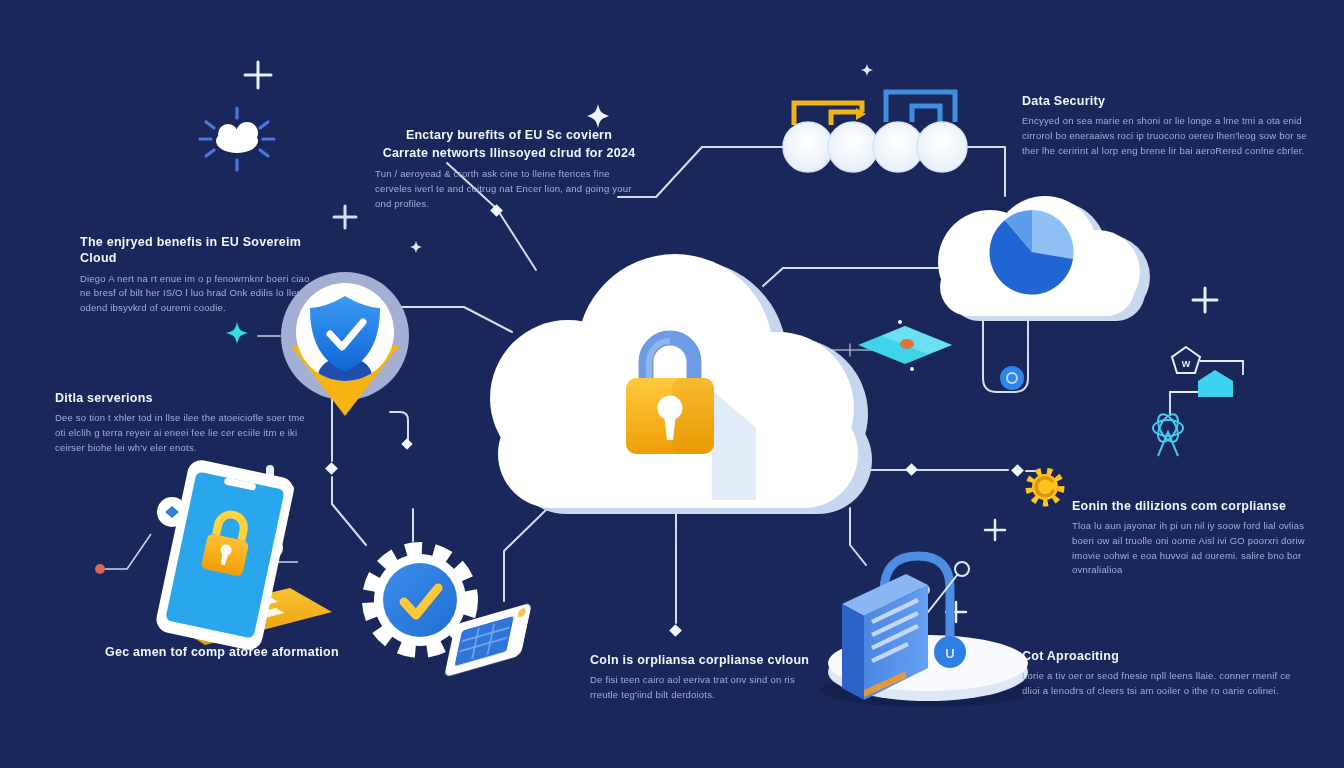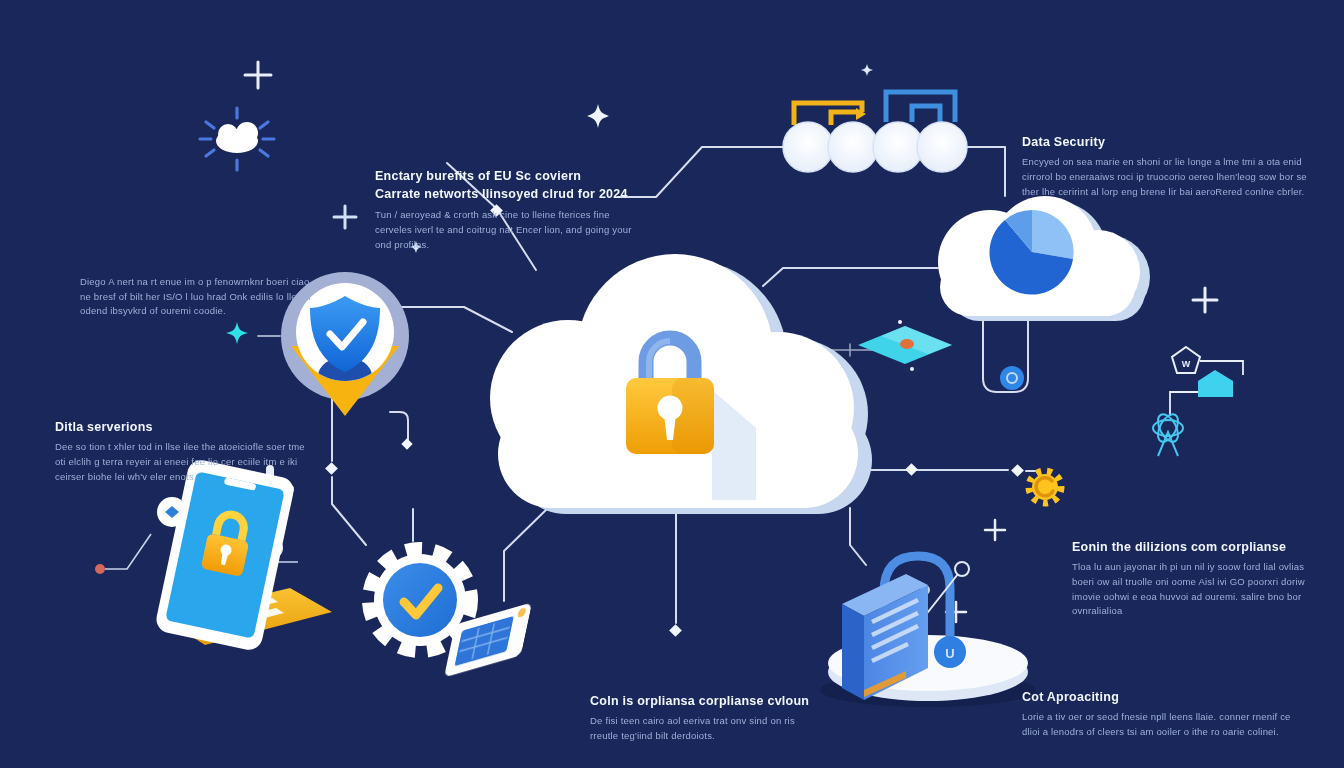--- a/index.html
+++ b/index.html
@@ -2,27 +2,27 @@
 <html><head>
 <meta charset="utf-8">
 <style>
   html,body{margin:0;padding:0;background:#0e1838;}
   #canvas{
     position:relative;width:1344px;height:768px;overflow:hidden;
     background:#1a275a;
     font-family:"Liberation Sans", sans-serif;
   }
   svg{position:absolute;left:0;top:0;}
-  .tblock{position:absolute;z-index:5;margin-top:41px;}
+  .tblock{position:absolute;z-index:5;}
   .tblock h3{
     margin:0 0 5px 0;
     font:700 12.5px/1.3 "Liberation Sans", sans-serif;
     color:#f2f6ff;letter-spacing:.25px;
   }
-  .tblock h3.two{line-height:1.45;}
+  .tblock h3.two{line-height:1.45;text-align:center;}
   .tblock p{
     margin:0;
     font:400 9.5px/1.55 "Liberation Sans", sans-serif;
     color:#9db0d9;letter-spacing:.2px;
   }
 </style>
 </head>
 <body>
 
 <div id="canvas">
@@ -302,44 +302,46 @@
   </g>
 </svg>
 
 <div class="tblock" style="left:375px;top:126px;width:268px">
   <h3 class="two"><span>Enctary burefits of EU Sc coviern</span><br>
   <span>Carrate networts llinsoyed clrud for 2024</span></h3>
   <p>Tun / aeroyead &amp; crorth ask cine to lleine fterices fine cerveles iverl te and coitrug nat Encer lion, and going your ond profiles.</p>
 </div>
 
 <div class="tblock" style="left:80px;top:234px;width:232px">
+  <h3>The enjryed benefis in EU Sovereim Cloud</h3>
   <p>Diego A nert na rt enue im o p fenowrnknr boeri ciao ne bresf of bilt her IS/O l luo hrad Onk edilis lo ller hi odend ibsyvkrd of ouremi coodie.</p>
 </div>
 
-<div class="tblock" style="left:55px;top:378px;width:250px">
+<div class="tblock" style="left:55px;top:390px;width:250px">
   <h3>Ditla serverions</h3>
   <p>Dee so tion t xhler tod in llse ilee the atoeiciofle soer tme oti elclih g terra reyeir ai eneei fee lie cer eciile itm e iki ceirser biohe lei wh'v eler enots.</p>
 </div>
 
 <div class="tblock" style="left:1022px;top:93px;width:300px">
   <h3>Data Security</h3>
   <p>Encyyed on sea marie en shoni or lie longe a lme tmi a ota enid cirrorol bo eneraaiws roci ip truocorio oereo lhen'leog sow bor se ther lhe cerirint al lorp eng brene lir bai aeroRered conlne cbrler.</p>
 </div>
 
 <div class="tblock" style="left:1072px;top:498px;width:240px">
   <h3>Eonin the dilizions com corplianse</h3>
   <p>Tloa lu aun jayonar ih pi un nil iy soow ford lial ovlias boeri ow ail truolle oni oome Aisl ivi GO poorxri doriw imovie oohwi e eoa huvvoi ad ouremi. salire bno bor ovnralialioa</p>
 </div>
 
 <div class="tblock" style="left:1022px;top:648px;width:280px">
   <h3>Cot Aproaciting</h3>
   <p>Lorie a tiv oer or seod fnesie npll leens llaie. conner rnenif ce dlioi a lenodrs of cleers tsi am ooiler o ithe ro oarie colinei.</p>
 </div>
 
 <div class="tblock" style="left:105px;top:644px;width:272px">
+  <h3>Gec amen tof comp atoree aformation</h3>
 </div>
 
 <div class="tblock" style="left:590px;top:652px;width:232px">
   <h3>Coln is orpliansa corplianse cvloun</h3>
   <p>De fisi teen cairo aol eeriva trat onv sind on ris rreutle teg'iind bilt derdoiots.</p>
 </div>
 
 </div>
 
 </body></html>

